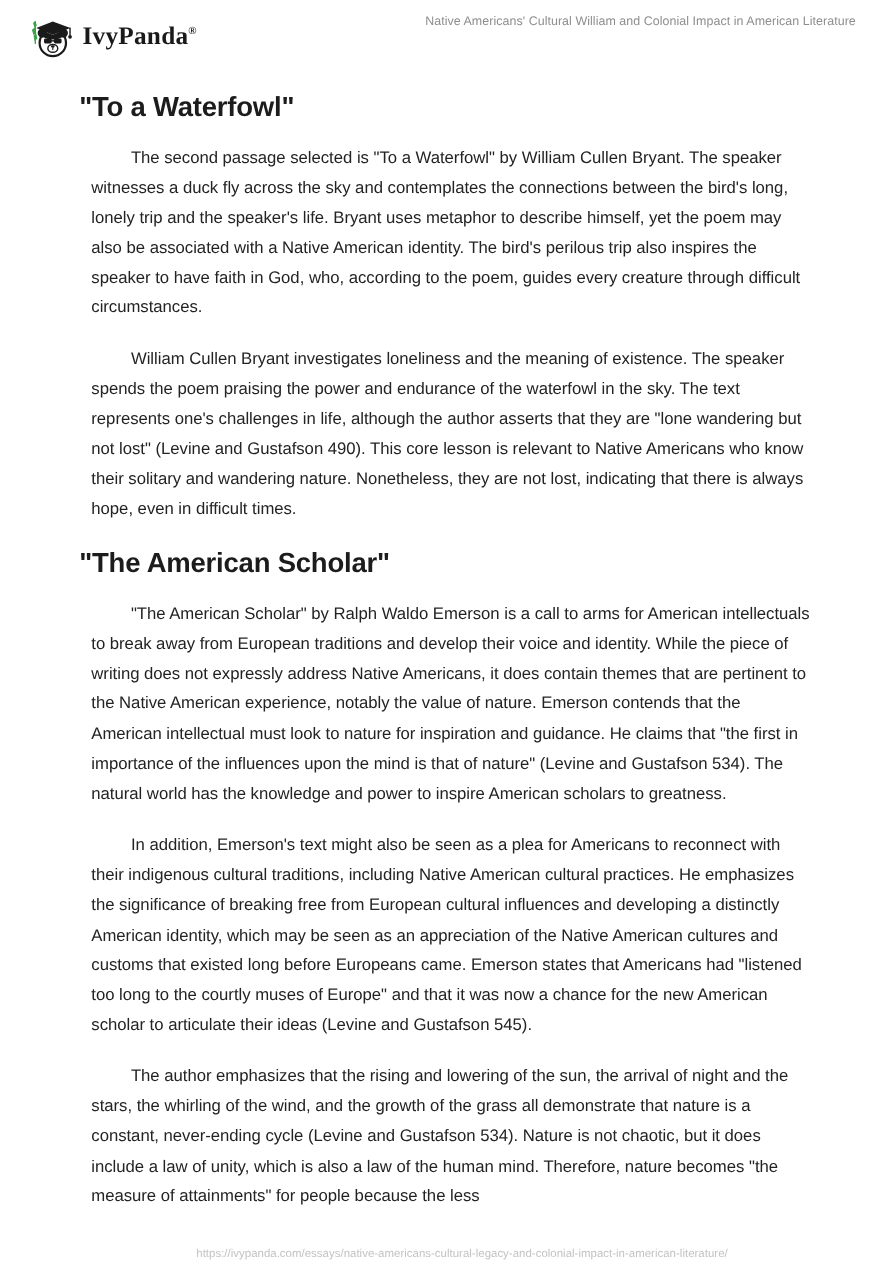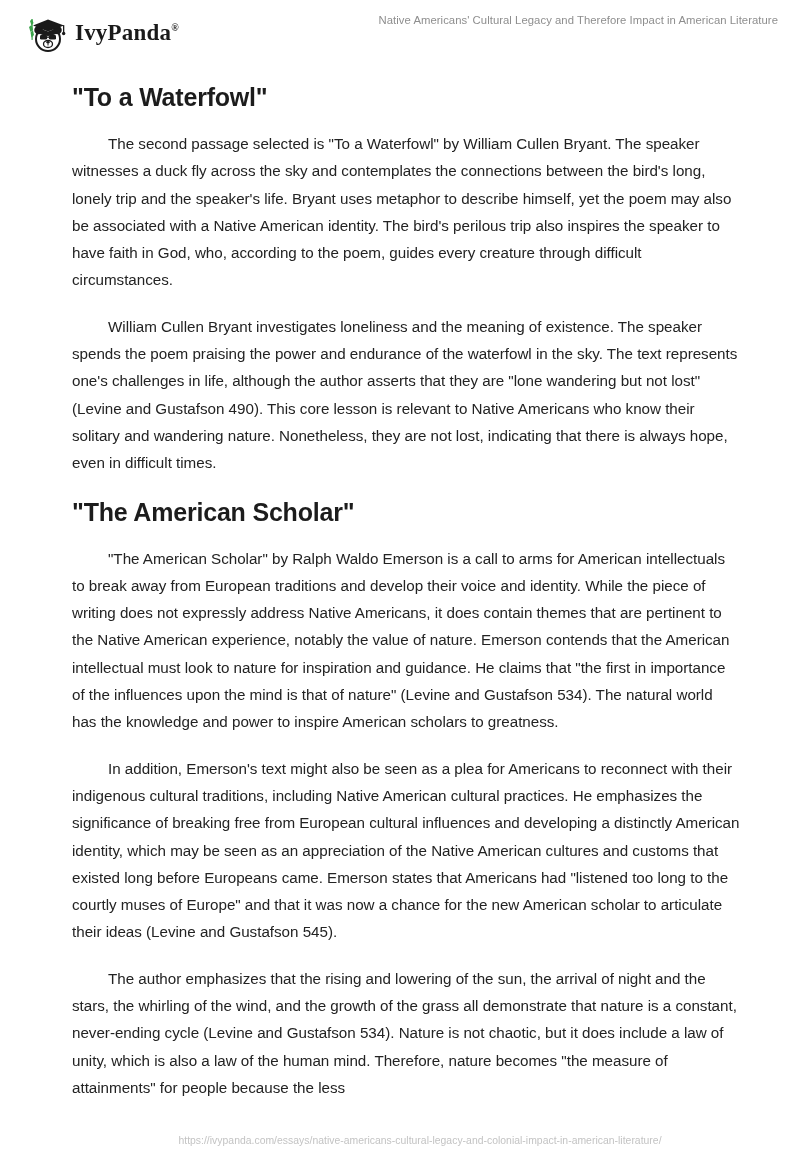--- a/index.html
+++ b/index.html
@@ -77,21 +77,21 @@
     line-height: 1.2;
     letter-spacing: -0.2px;
   }
   h2.section-heading:first-child {
     margin-top: 26px;
   }
   p.body-text {
     font-size: 15.2px;
     line-height: 27.3px;
     color: #232323;
-    margin: 0 0 19px 0;
+    margin: 0 0 19px 11px;
     text-indent: 36px;
     text-align: left;
     letter-spacing: -0.02px;
   }
 
   
   .page-footer {
     position: absolute;
     left: 0;
     right: 0;
@@ -142,21 +142,21 @@
           <path d="M22 27 L52 15 L84 27 L52 39 Z"></path>
           <path d="M36 33 L36 44 Q52 52 68 44 L68 33 L52 39 Z"></path>
           <rect x="82" y="26" width="2.6" height="15" rx="1.2"></rect>
           <circle cx="83.3" cy="43" r="3.4"></circle>
         </g>
       </svg>
     </span>
     <span class="brand-name"><span>IvyPanda</span><span class="reg">®</span></span>
   </div>
 
-  <div class="header-title">Native Americans' Cultural Legacy and Therefore Impact in American Literature</div>
+  <div class="header-title">Native Americans' Cultural William and Colonial Impact in American Literature</div>
 </div>
 
 <div class="content">
 
   <h2 class="section-heading">"To a Waterfowl"</h2>
 
   <p class="body-text">The second passage selected is "To a Waterfowl" by William Cullen Bryant. The speaker witnesses a duck fly across the sky and contemplates the connections between the bird's long, lonely trip and the speaker's life. Bryant uses metaphor to describe himself, yet the poem may also be associated with a Native American identity. The bird's perilous trip also inspires the speaker to have faith in God, who, according to the poem, guides every creature through difficult circumstances.</p>
 
   <p class="body-text">William Cullen Bryant investigates loneliness and the meaning of existence. The speaker spends the poem praising the power and endurance of the waterfowl in the sky. The text represents one's challenges in life, although the author asserts that they are "lone wandering but not lost" (Levine and Gustafson 490). This core lesson is relevant to Native Americans who know their solitary and wandering nature. Nonetheless, they are not lost, indicating that there is always hope, even in difficult times.</p>
 

